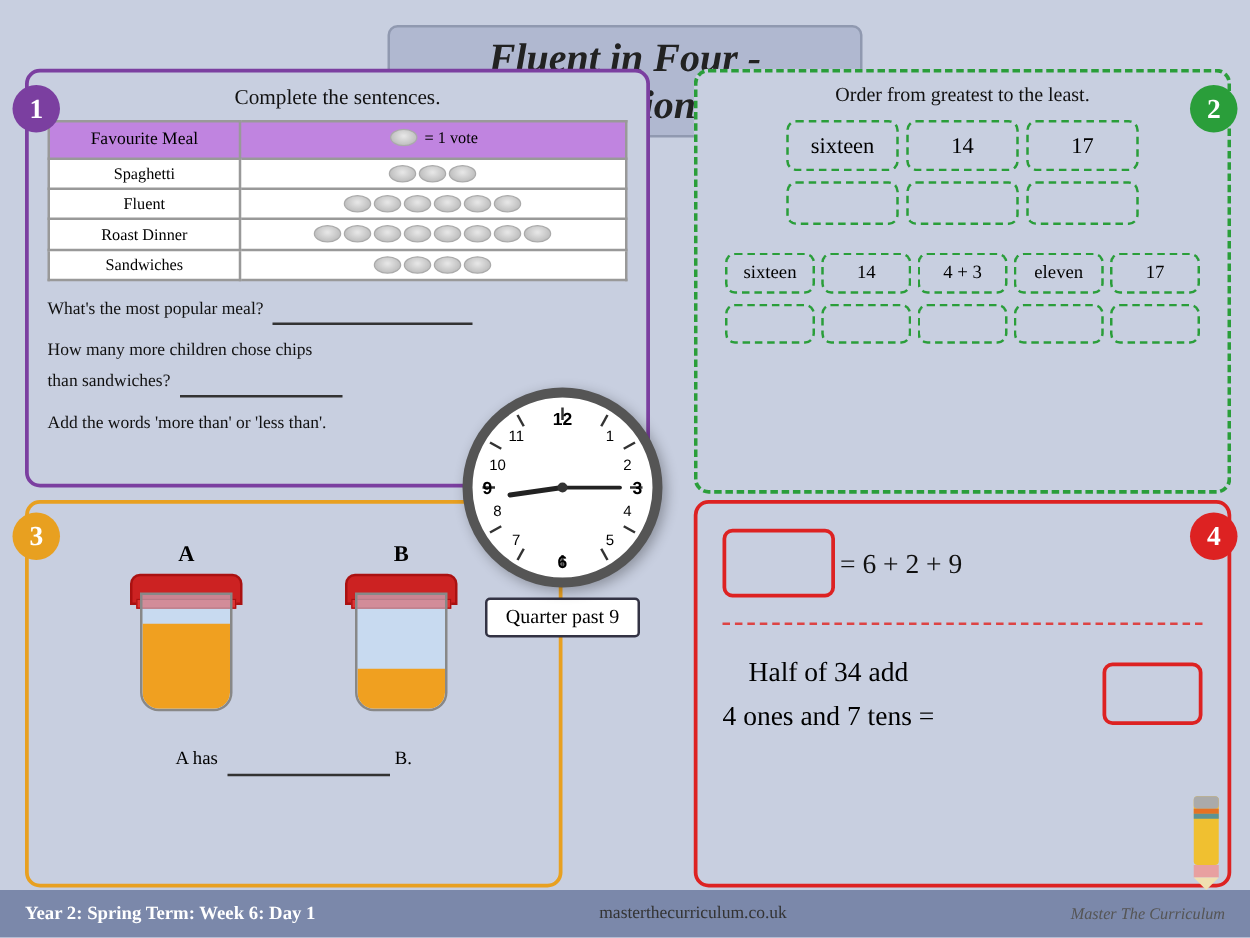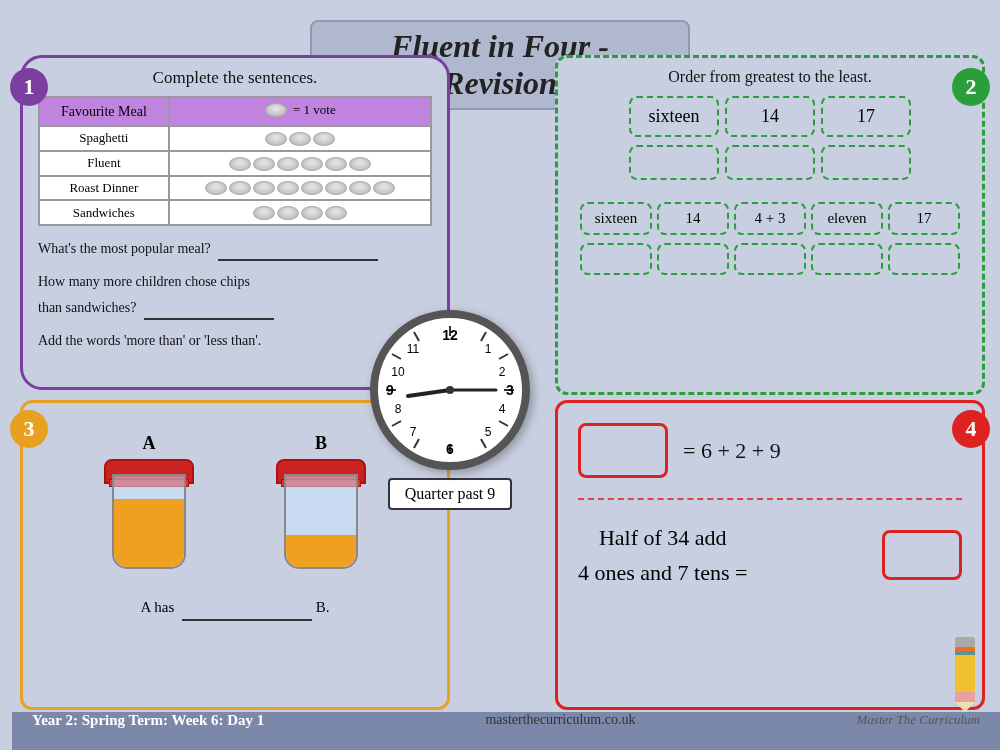--- a/index.html
+++ b/index.html
@@ -42,24 +42,24 @@
       color: white;
       position: absolute;
       z-index: 10;
     }
 
     
     .section1 {
       position: absolute;
       left: 20px;
       top: 55px;
-      width: 430px;
+      width: 500px;
       height: 335px;
       border: 3px solid #7b3fa0;
-      border-radius: 22px;
+      border-radius: 12px;
       background: #c8cfe0;
       padding: 10px 15px;
     }
     .s1-num { background: #7b3fa0; top: 68px; left: 10px; }
 
     .s1-title {
       text-align: center;
       font-size: 17px;
       margin-bottom: 8px;
       color: #111;
@@ -322,21 +322,21 @@
       border: 3px solid #dd2222;
       border-radius: 12px;
       background: #c8cfe0;
       padding: 15px 20px;
     }
     .s4-num { background: #dd2222; top: 410px; right: 10px; }
 
     .s4-top {
       display: flex;
       align-items: center;
-      gap: 15px;
+      gap: 4px;
       margin-bottom: 20px;
       margin-top: 5px;
     }
     .s4-box {
       width: 90px;
       height: 55px;
       border: 3px solid #dd2222;
       border-radius: 8px;
       background: #c8cfe0;
     }
@@ -369,24 +369,23 @@
     }
 
     
     .footer {
       position: absolute;
       bottom: 0;
       left: 0; right: 0;
       height: 38px;
       background: #7b88aa;
       display: flex;
-      align-items: flex-start;
+      align-items: center;
       justify-content: space-between;
       padding: 0 20px;
-      margin-left: 12px;
     }
     .footer-left {
       color: white;
       font-size: 15px;
       font-weight: bold;
     }
     .footer-center {
       color: #333;
       font-size: 14px;
     }

